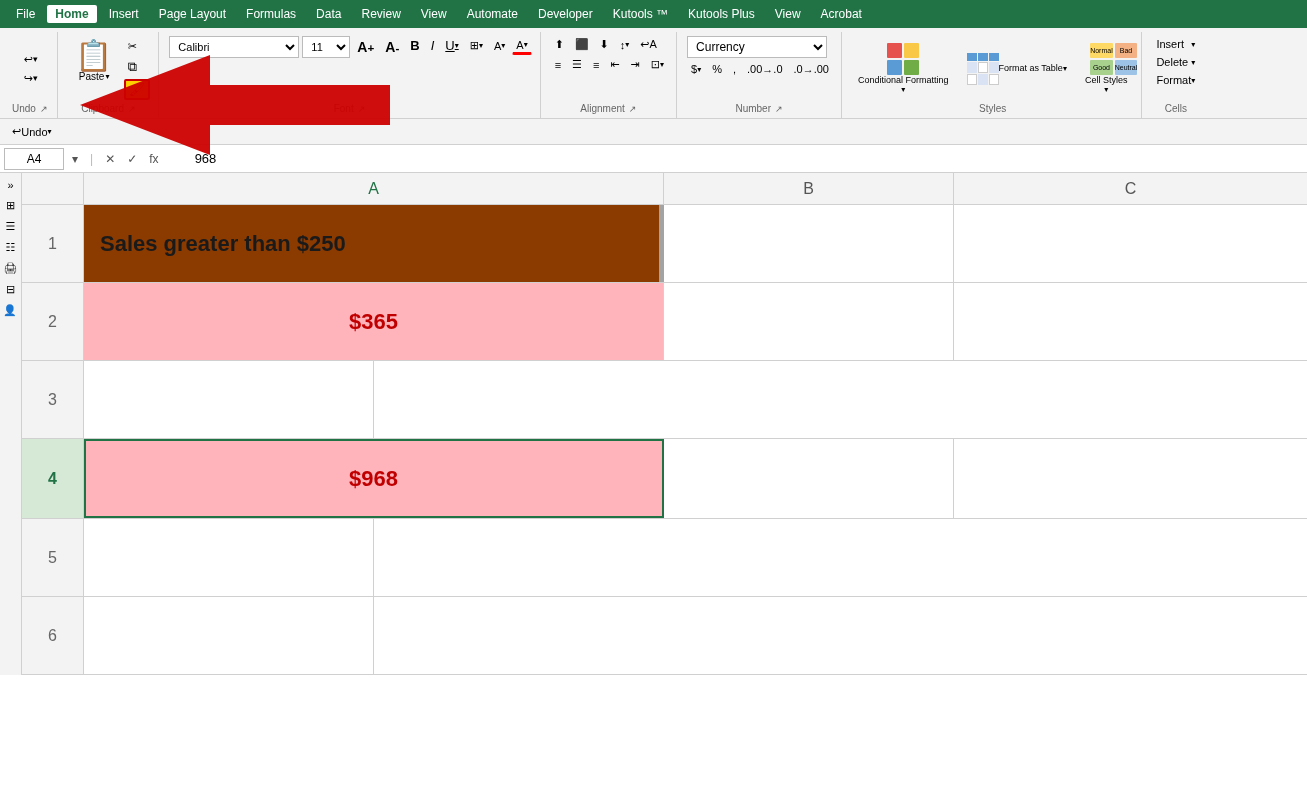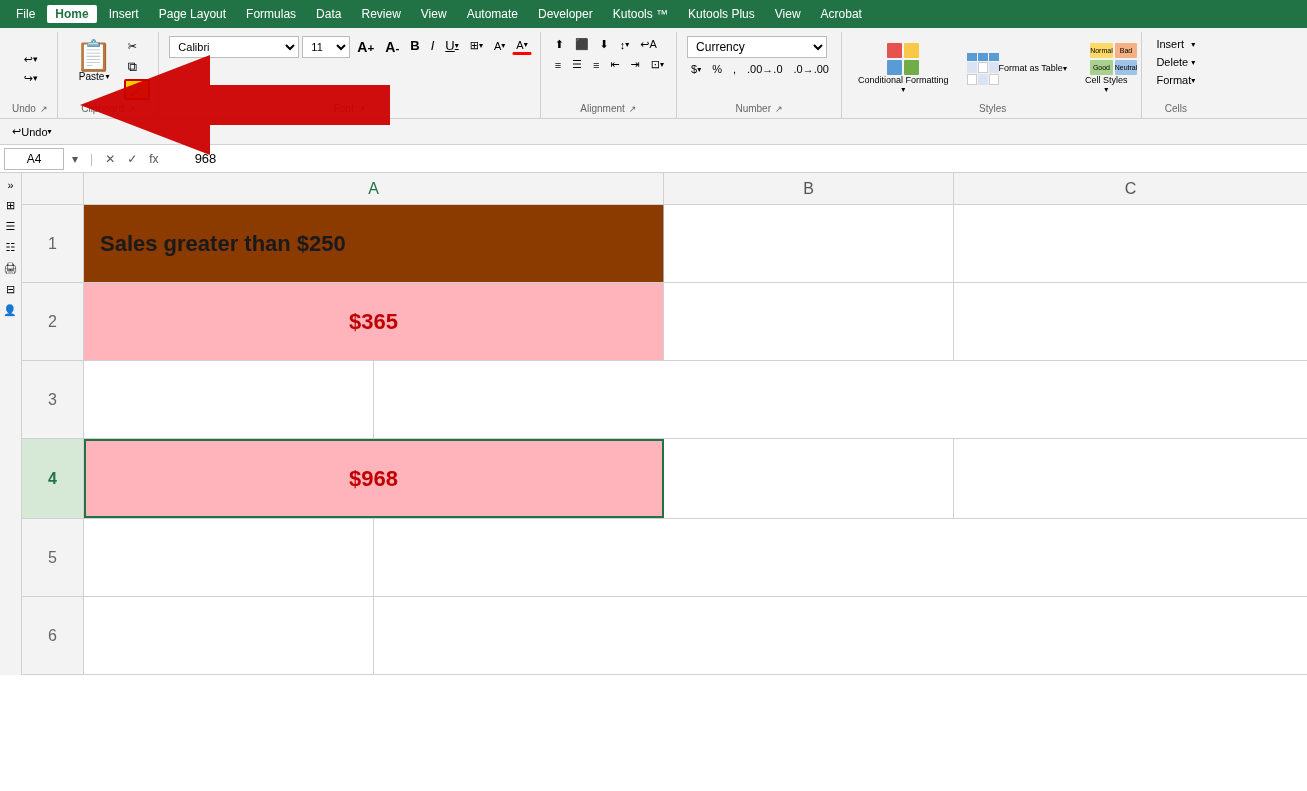--- a/index.html
+++ b/index.html
@@ -379,21 +379,21 @@
 
     <div style="display:flex;background:#f3f3f3;border-bottom:1px solid #d0d0d0;height:32px;">
       <div style="width:62px;min-width:62px;border-right:1px solid #d0d0d0;background:#f3f3f3;"></div>
       <div style="width:580px;min-width:580px;display:flex;align-items:center;justify-content:center;border-right:1px solid #d0d0d0;font-size:16px;color:#217346;cursor:pointer;background:#f3f3f3;">A</div>
       <div style="width:290px;min-width:290px;display:flex;align-items:center;justify-content:center;border-right:1px solid #d0d0d0;font-size:16px;color:#555;cursor:pointer;background:#f3f3f3;">B</div>
       <div style="flex:1;display:flex;align-items:center;justify-content:center;font-size:16px;color:#555;cursor:pointer;background:#f3f3f3;">C</div>
     </div>
 
     <div style="display:flex;border-bottom:1px solid #d0d0d0;height:78px;">
       <div style="width:62px;min-width:62px;display:flex;align-items:center;justify-content:center;background:#f3f3f3;border-right:1px solid #d0d0d0;font-size:16px;color:#666;cursor:pointer;">1</div>
-      <div style="width:580px;min-width:580px;display:flex;align-items:center;padding-left:16px;border-right:1px solid #a3a3a3;background:#8B3A00;font-size:22px;font-weight:bold;color:#1a1a1a;">Sales greater than $250</div>
+      <div style="width:580px;min-width:580px;display:flex;align-items:center;padding-left:16px;border-right:5px solid #a3a3a3;background:#8B3A00;font-size:22px;font-weight:bold;color:#1a1a1a;">Sales greater than $250</div>
       <div style="width:290px;min-width:290px;border-right:1px solid #d0d0d0;background:white;"></div>
       <div style="flex:1;background:white;"></div>
     </div>
 
     <div style="display:flex;border-bottom:1px solid #d0d0d0;height:78px;">
       <div style="width:62px;min-width:62px;display:flex;align-items:center;justify-content:center;background:#f3f3f3;border-right:1px solid #d0d0d0;font-size:16px;color:#666;cursor:pointer;">2</div>
       <div style="width:580px;min-width:580px;display:flex;align-items:center;justify-content:center;border-right:1px solid #d0d0d0;background:#FFB3BA;font-size:22px;font-weight:bold;color:#C00000;">$365</div>
       <div style="width:290px;min-width:290px;border-right:1px solid #d0d0d0;background:white;"></div>
       <div style="flex:1;background:white;"></div>
     </div>

